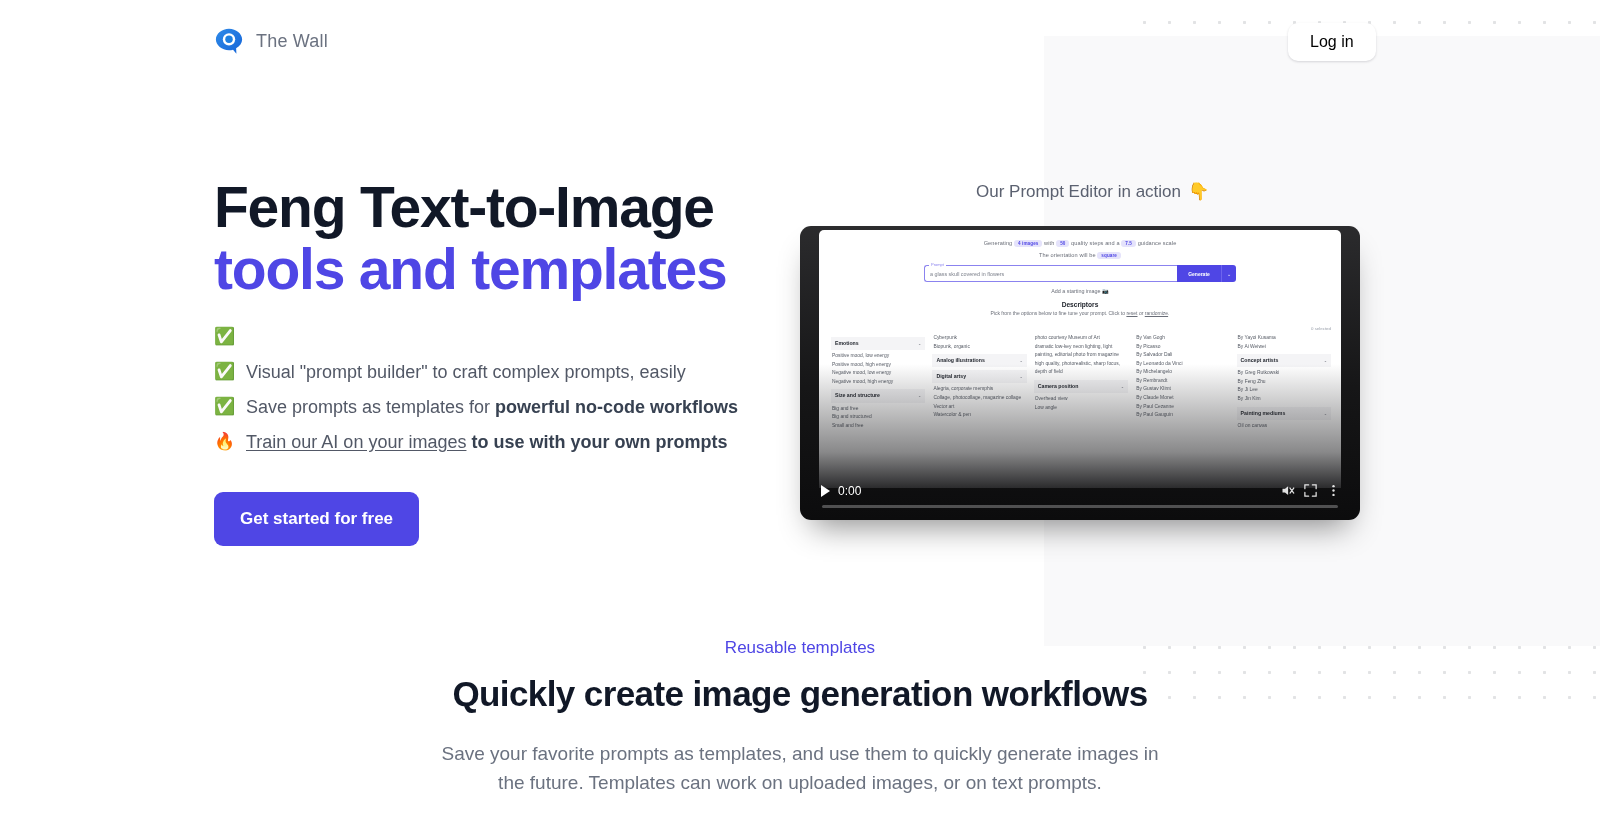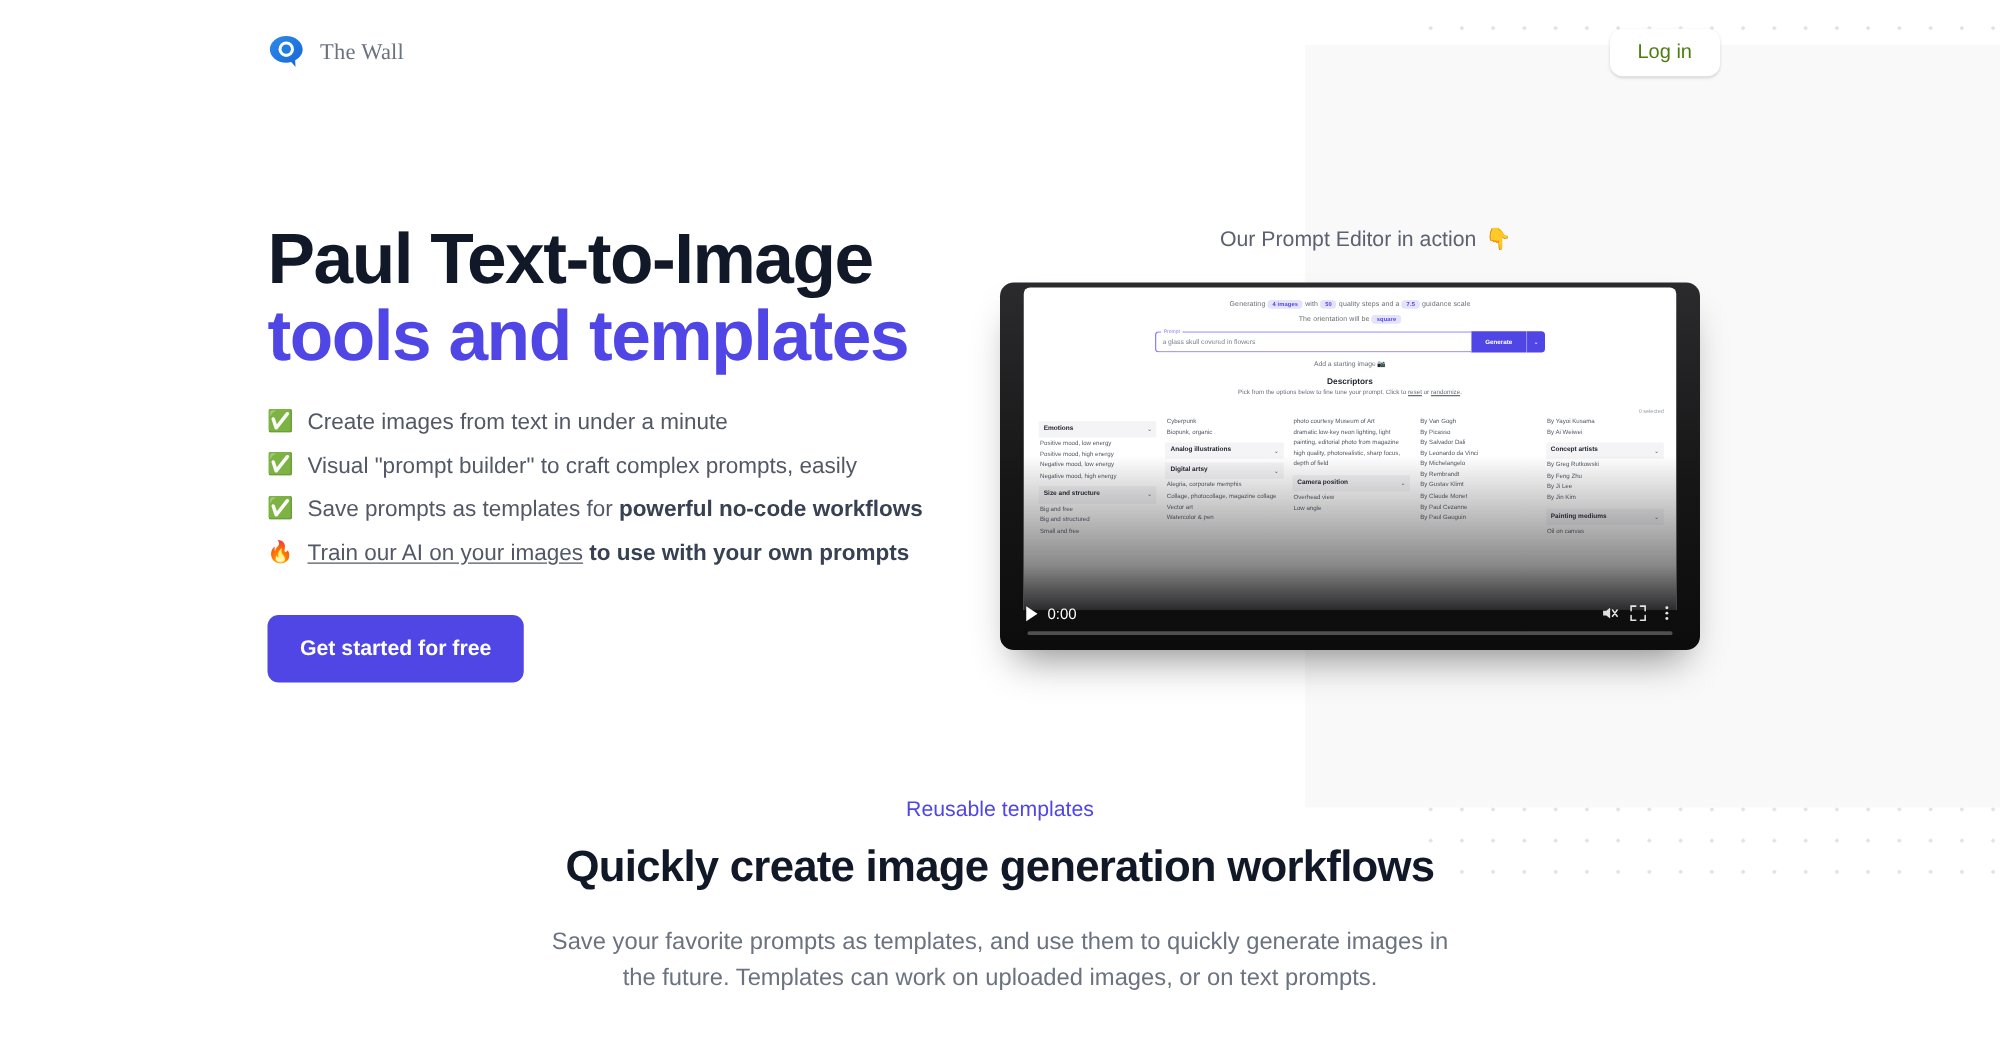--- a/index.html
+++ b/index.html
@@ -32,28 +32,28 @@
     position: absolute; top: 0; left: 0; width: 1600px; height: 86px;
     z-index: 6;
   }
   .brand {
     position: absolute; top: 26px; left: 214px;
     display: flex; align-items: center; gap: 12px;
   }
   .logo-icon { width: 30px; height: 30px; display: block; }
   .brand-name {
     font-size: 18px; color: #6b7280; letter-spacing: .2px;
-    font-family: Liberation Serif, serif;
+    font-family: Liberation Sans, sans-serif;
   }
   .login-btn {
     position: absolute; top: 23px; left: 1288px;
     display: flex; align-items: center; justify-content: center;
     padding: 10px 22px;
     background: #ffffff;
-    color: #4d7c0f;
+    color: #000000;
     font-size: 16px;
     border: none;
     border-radius: 10px;
     box-shadow: 0 1px 3px rgba(16,24,40,.10), 0 1px 2px rgba(16,24,40,.06);
     cursor: pointer;
     font-family: "Liberation Sans", sans-serif;
   }
 
   
   .hero-left { position: absolute; top: 178px; left: 214px; width: 600px; z-index: 5; }
@@ -225,28 +225,27 @@
         </svg>
       </span>
       <span class="brand-name">The Wall</span>
     </div>
     <button class="login-btn">Log in</button>
   </div>
 
   <div class="hero-left">
 
     <h1 class="hero-title">
-      <span class="hero-line1">Paul Text-to-Image</span>
+      <span class="hero-line1">Feng Text-to-Image</span>
       <span class="hero-line2">tools and templates</span>
     </h1>
 
     <div class="features">
       <div class="feature-row">
         <span class="feature-emoji">✅</span>
-        <span class="feature-text">Create images from text in under a minute</span>
       </div>
       <div class="feature-row">
         <span class="feature-emoji">✅</span>
         <span class="feature-text">Visual "prompt builder" to craft complex prompts, easily</span>
       </div>
       <div class="feature-row">
         <span class="feature-emoji">✅</span>
         <span class="feature-text"><span>Save prompts as templates for </span><b>powerful no-code workflows</b></span>
       </div>
       <div class="feature-row">

